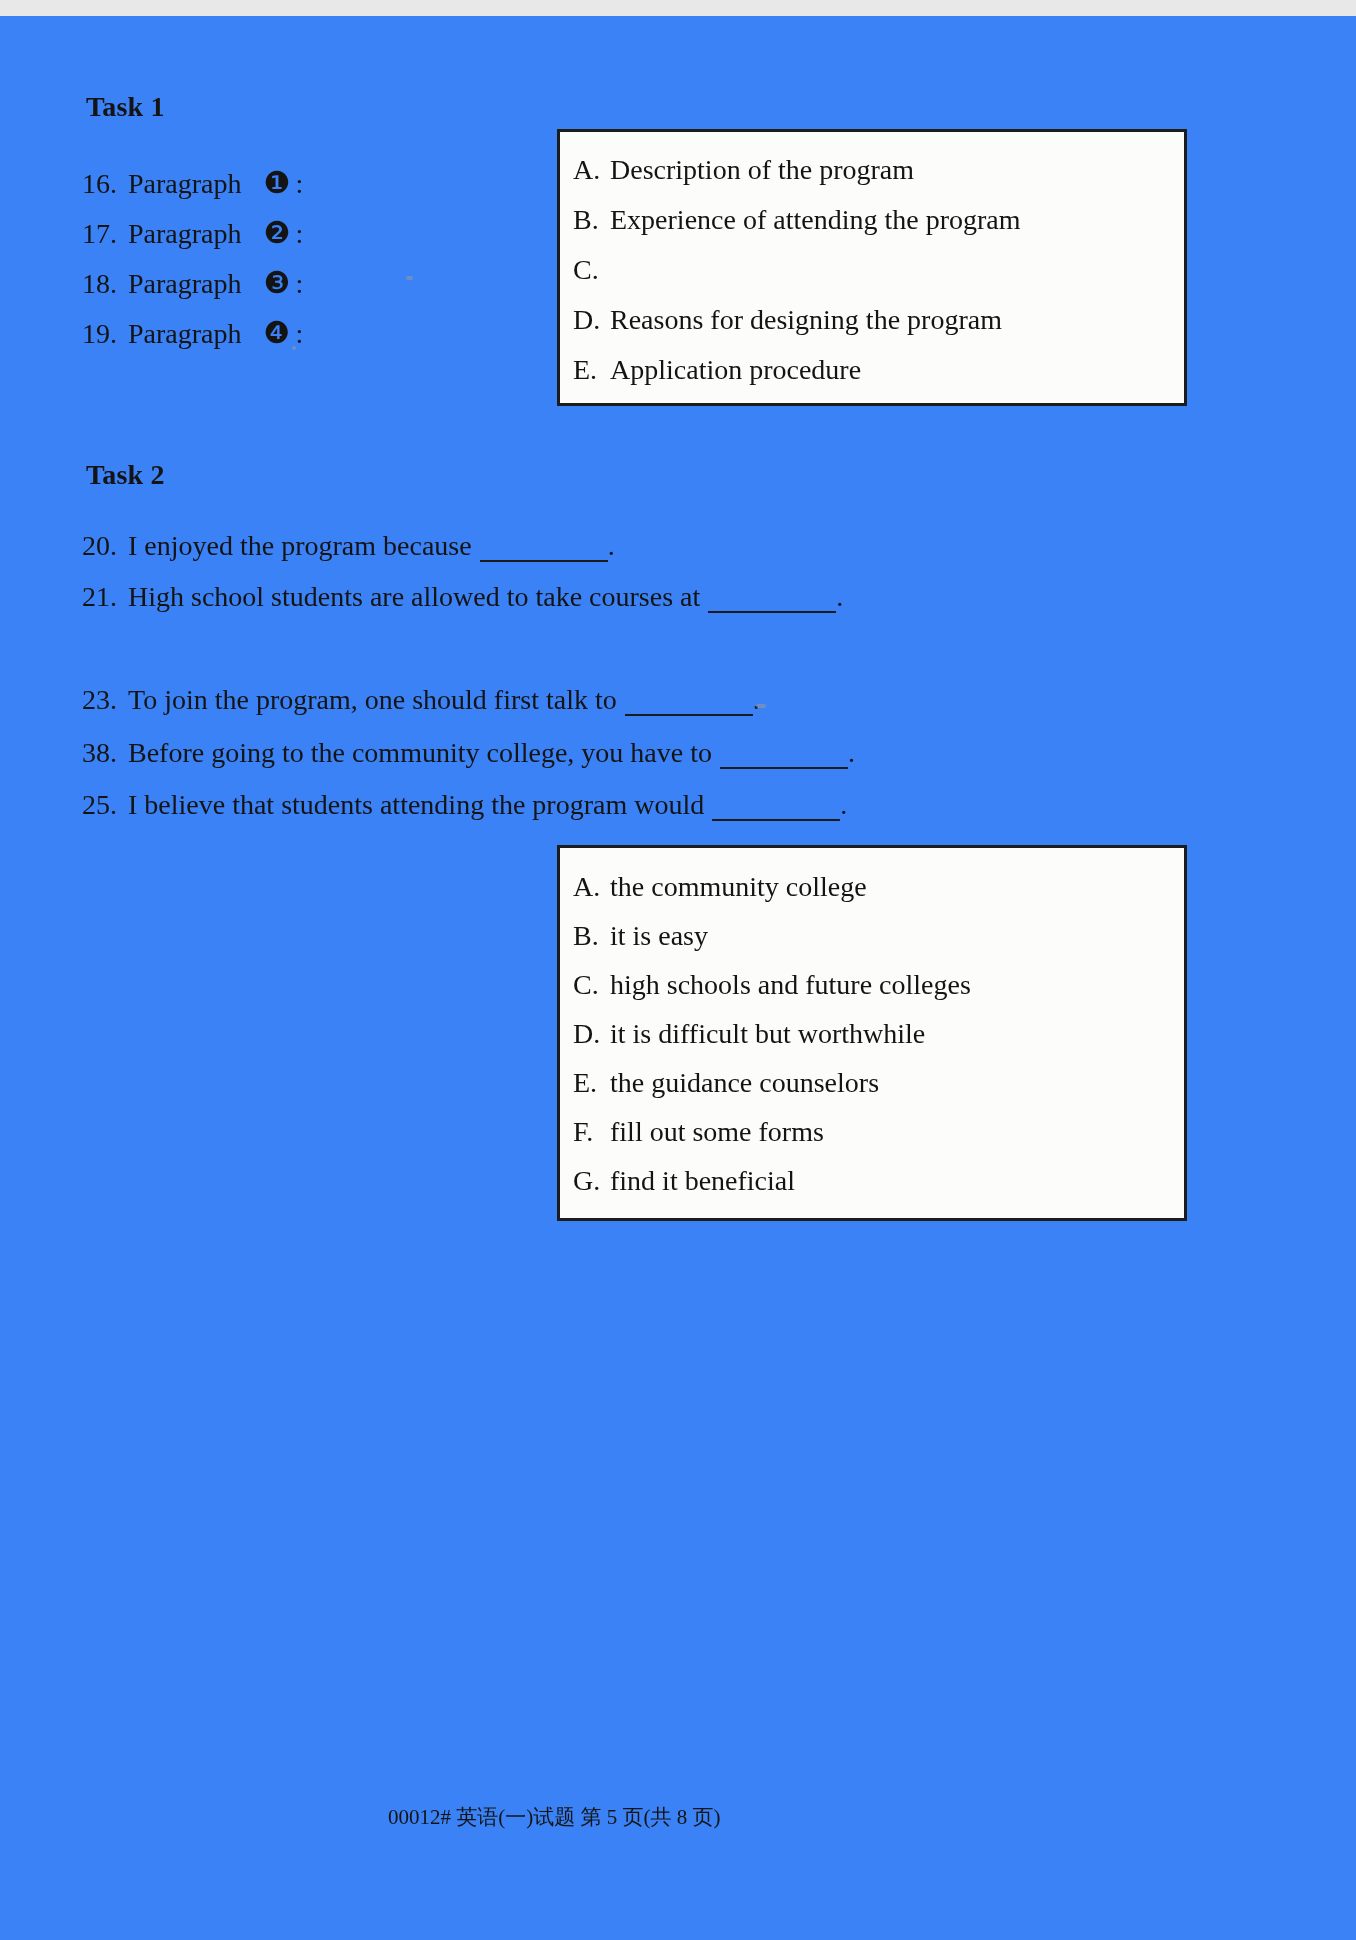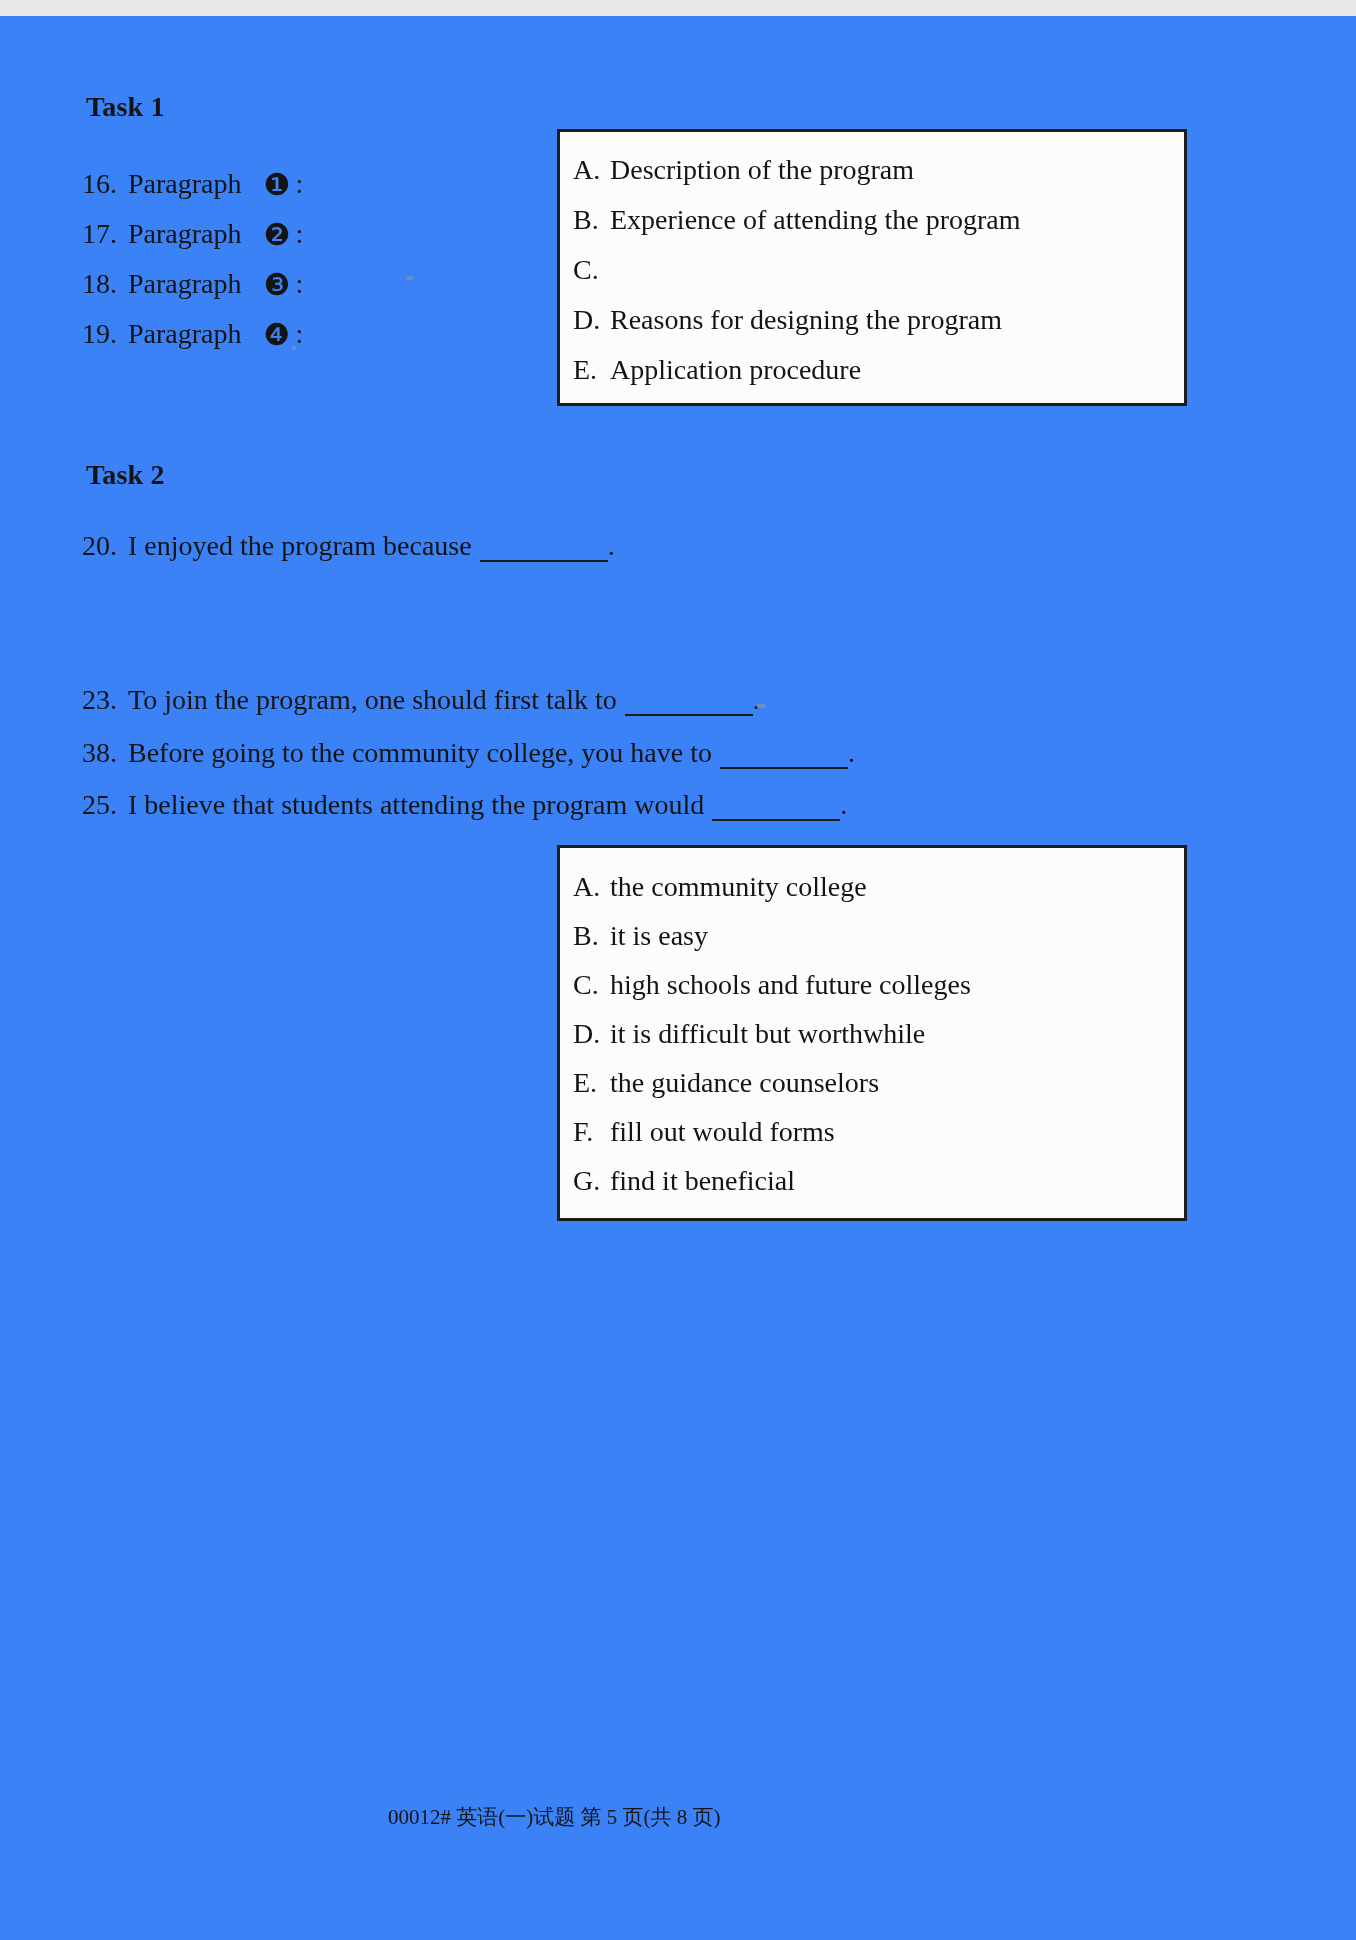--- a/index.html
+++ b/index.html
@@ -24,21 +24,21 @@
     margin: 0;
     font-size: 28px;
     font-weight: bold;
     line-height: 32px;
     letter-spacing: 0.2px;
   }
   .item {
     position: absolute;
     left: 82px;
     display: flex;
-    align-items: center;
+    align-items: flex-start;
     font-size: 28px;
     line-height: 34px;
     white-space: nowrap;
   }
   .item .num {
     display: inline-block;
     width: 46px;
     flex: 0 0 46px;
   }
   .marker {
@@ -156,20 +156,24 @@
       <span>Application procedure</span>
     </div>
   </div>
 
   <h2 class="heading" style="top:443px">Task 2</h2>
 
   <div class="item" style="top:513px">
     <span class="num">20.</span>
     <span><span>I enjoyed the program because</span><span class="blank"></span><span>.</span></span>
   </div>
+  <div class="item" style="top:564px">
+    <span class="num">21.</span>
+    <span><span>High school students are allowed to take courses at</span><span class="blank"></span><span>.</span></span>
+  </div>
   <div class="item" style="top:667px">
     <span class="num">23.</span>
     <span><span>To join the program, one should first talk to</span><span class="blank"></span><span>.</span></span>
   </div>
   <div class="item" style="top:720px">
     <span class="num">38.</span>
     <span><span>Before going to the community college, you have to</span><span class="blank"></span><span>.</span></span>
   </div>
   <div class="item" style="top:772px">
     <span class="num">25.</span>
@@ -192,21 +196,21 @@
     <div class="opt-row">
       <span class="opt-letter">D.</span>
       <span>it is difficult but worthwhile</span>
     </div>
     <div class="opt-row">
       <span class="opt-letter">E.</span>
       <span>the guidance counselors</span>
     </div>
     <div class="opt-row">
       <span class="opt-letter">F.</span>
-      <span>fill out would forms</span>
+      <span>fill out some forms</span>
     </div>
     <div class="opt-row">
       <span class="opt-letter">G.</span>
       <span>find it beneficial</span>
     </div>
   </div>
 
   <div class="artifact artifact-1"></div>
   <div class="artifact artifact-2"></div>
   <div class="artifact artifact-3"></div>

